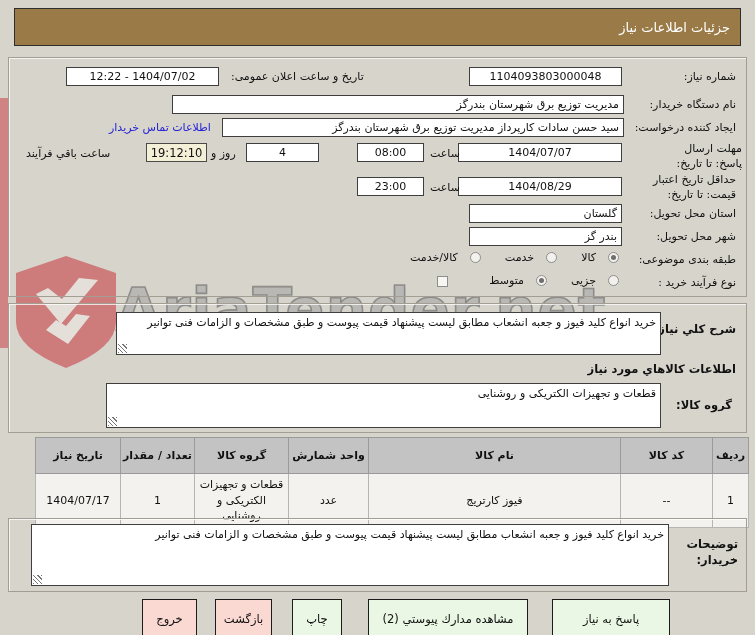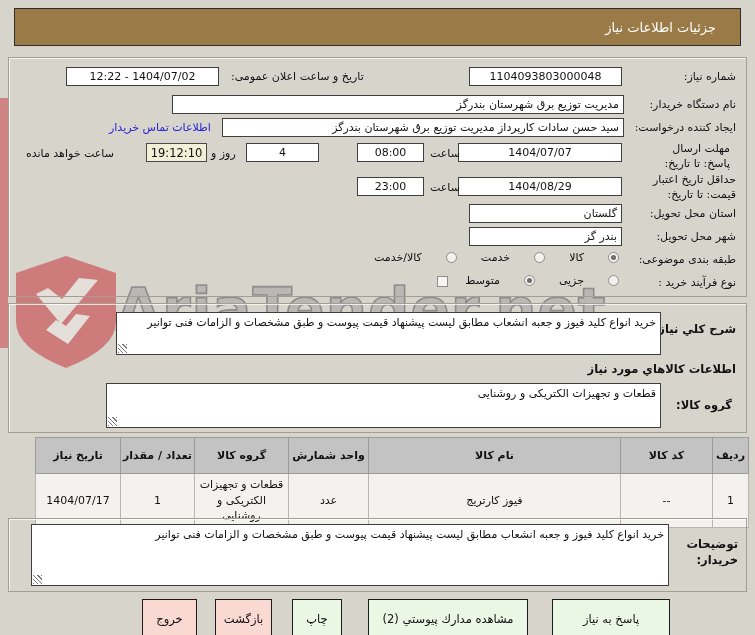--- a/index.html
+++ b/index.html
@@ -8,21 +8,21 @@
     --btn-green:#e9f7e4; --btn-pink:#fbd9d3; --wm-red:#c8333a;
     --tbl-head:#c3c3c3; --tbl-row:#f3f2ee;
   }
   *{margin:0;padding:0;box-sizing:border-box;}
   html,body{background:var(--page-bg);}
   body{font-family:"DejaVu Sans",sans-serif;font-size:11px;color:#111;}
   .page{position:relative;width:755px;height:635px;background:var(--page-bg);overflow:hidden;direction:rtl;}
 
   .titlebar{position:absolute;left:14px;top:8px;width:727px;height:38px;background:var(--title-bg);
     border:1px solid #2e2e2e;color:var(--title-fg);display:flex;align-items:center;
-    justify-content:flex-start;padding:0 24px;font-size:13px;}
+    justify-content:flex-start;padding:0 10px;font-size:13px;}
 
   .groupbox{position:absolute;border:1px solid #a29e94;box-shadow:inset 1px 1px 0 rgba(255,255,255,.75);}
   .box1{left:8px;top:57px;width:739px;height:240px;}
   .box2{left:8px;top:303px;width:739px;height:130px;}
   .box3{left:8px;top:518px;width:739px;height:74px;}
 
   .lbl{position:absolute;white-space:nowrap;line-height:1.35;}
   .lbl.wrap{white-space:normal;text-align:right;}
   .bold{font-weight:bold;font-size:11.5px;}
 
@@ -32,21 +32,21 @@
   .inp.right{text-align:right;}
   .countdown{position:absolute;height:19px;background:var(--countdown-bg);border:1px solid #4a4a4a;
     display:flex;align-items:center;justify-content:center;font-size:11.5px;}
 
   .link{position:absolute;color:var(--link);cursor:pointer;}
 
   .radio{display:inline-block;width:11px;height:11px;border-radius:50%;border:1px solid #8d8d8d;
     background:#f2f1ed;position:relative;flex:0 0 auto;}
   .radio.sel::after{content:"";position:absolute;left:2px;top:2px;width:5px;height:5px;border-radius:50%;background:#6e6e6e;}
   .radiorow{position:absolute;display:flex;align-items:center;gap:24px;}
-  .radioitem{display:flex;align-items:center;gap:24px;}
+  .radioitem{display:flex;align-items:center;gap:12px;}
   .checkbox{position:absolute;width:11px;height:11px;border:1px solid #8d8d8d;background:#f7f6f2;}
 
   textarea.ta{position:absolute;background:#fff;border:1px solid var(--input-border);resize:none;
     font-family:"DejaVu Sans",sans-serif;font-size:11px;color:#111;padding:2px 4px;text-align:right;
     direction:rtl;overflow:hidden;line-height:1.45;}
   .grip{position:absolute;width:9px;height:9px;pointer-events:none;
     background:repeating-linear-gradient(45deg,#777 0 1px,transparent 1px 3px);}
 
   table.goods{position:absolute;left:35px;top:437px;width:713px;border-collapse:collapse;table-layout:fixed;}
   table.goods th{background:var(--tbl-head);font-weight:bold;font-size:11px;height:36px;border:1px solid #9a9a9a;}
@@ -90,28 +90,28 @@
       <span class="lbl" style="left:222px;top:12px">تاریخ و ساعت اعلان عمومی:</span>
       <input class="inp center" style="left: 57px; top: 9px; width: 153px;" readonly="" value="1404/07/02 - 12:22">
 
       <span class="lbl" style="right:10px;top:40px">نام دستگاه خریدار:</span>
       <input class="inp right" style="left: 163px; top: 37px; width: 452px;" readonly="" value="مدیریت توزیع برق شهرستان بندرگز">
 
       <span class="lbl" style="right:10px;top:63px">ایجاد کننده درخواست:</span>
       <input class="inp right" style="left: 213px; top: 60px; width: 402px;" readonly="" value="سید حسن سادات کارپرداز مدیریت توزیع برق شهرستان بندرگز">
       <span class="link" style="left:100px;top:63px">اطلاعات تماس خریدار</span>
 
-      <span class="lbl wrap" style="right:16px;top:84px;width:82px">مهلت ارسال پاسخ: تا تاریخ:</span>
+      <span class="lbl wrap" style="right:4px;top:84px;width:82px">مهلت ارسال پاسخ: تا تاریخ:</span>
       <input class="inp center" style="left: 449px; top: 85px; width: 164px;" readonly="" value="1404/07/07">
       <span class="lbl" style="left:421px;top:89px">ساعت</span>
       <input class="inp center" style="left: 348px; top: 85px; width: 67px;" readonly="" value="08:00">
       <input class="inp center" style="left: 237px; top: 85px; width: 73px;" readonly="" value="4">
       <span class="lbl" style="left:202px;top:89px">روز و</span>
       <div class="countdown" style="left:137px;top:85px;width:61px">19:12:10</div>
-      <span class="lbl" style="left:17px;top:89px">ساعت خواهد مانده</span>
+      <span class="lbl" style="left:17px;top:89px">ساعت باقي فرآیند</span>
 
       <span class="lbl wrap" style="right:10px;top:115px;width:96px">حداقل تاریخ اعتبار قیمت: تا تاریخ:</span>
       <input class="inp center" style="left: 449px; top: 119px; width: 164px;" readonly="" value="1404/08/29">
       <span class="lbl" style="left:421px;top:123px">ساعت</span>
       <input class="inp center" style="left: 348px; top: 119px; width: 67px;" readonly="" value="23:00">
 
       <span class="lbl" style="right:10px;top:149px">استان محل تحویل:</span>
       <input class="inp right" style="left: 460px; top: 146px; width: 153px;" readonly="" value="گلستان">
 
       <span class="lbl" style="right:10px;top:172px">شهر محل تحویل:</span>

